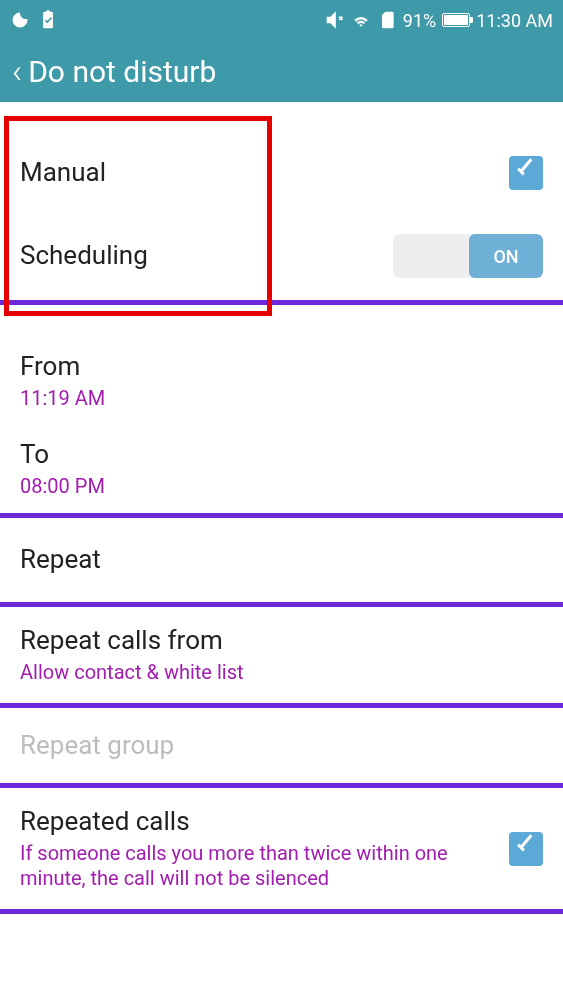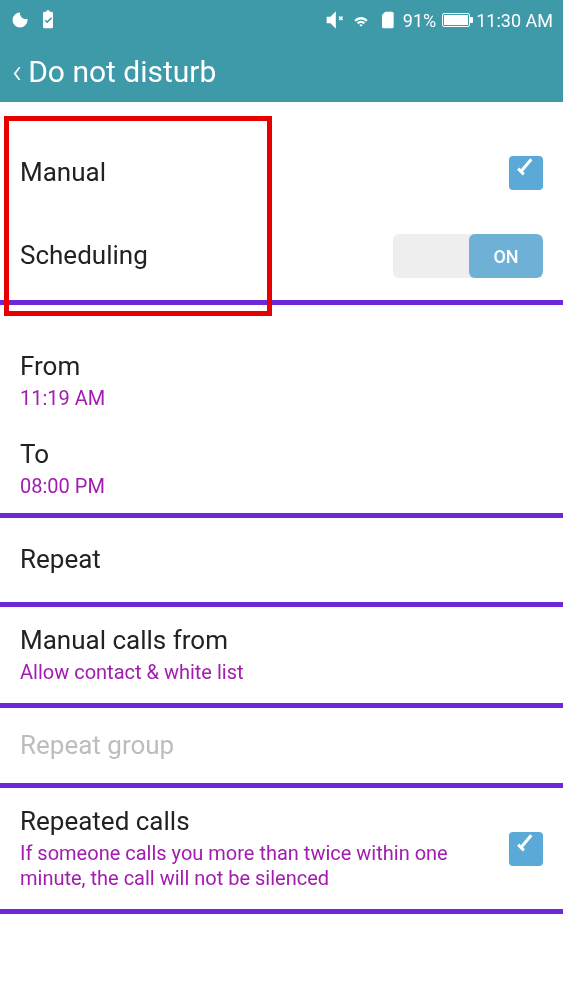--- a/index.html
+++ b/index.html
@@ -201,21 +201,21 @@
   </div>
 
   <div class="row row-repeat">
     <div class="row-body">
       <div class="title">Repeat</div>
     </div>
   </div>
 
   <div class="row">
     <div class="row-body">
-      <div class="title">Manual calls from</div>
+      <div class="title">Repeat calls from</div>
       <div class="subtitle">Allow contact &amp; white list</div>
     </div>
   </div>
 
   <div class="row disabled row-tall">
     <div class="row-body">
       <div class="title">Repeat group</div>
     </div>
   </div>
 

